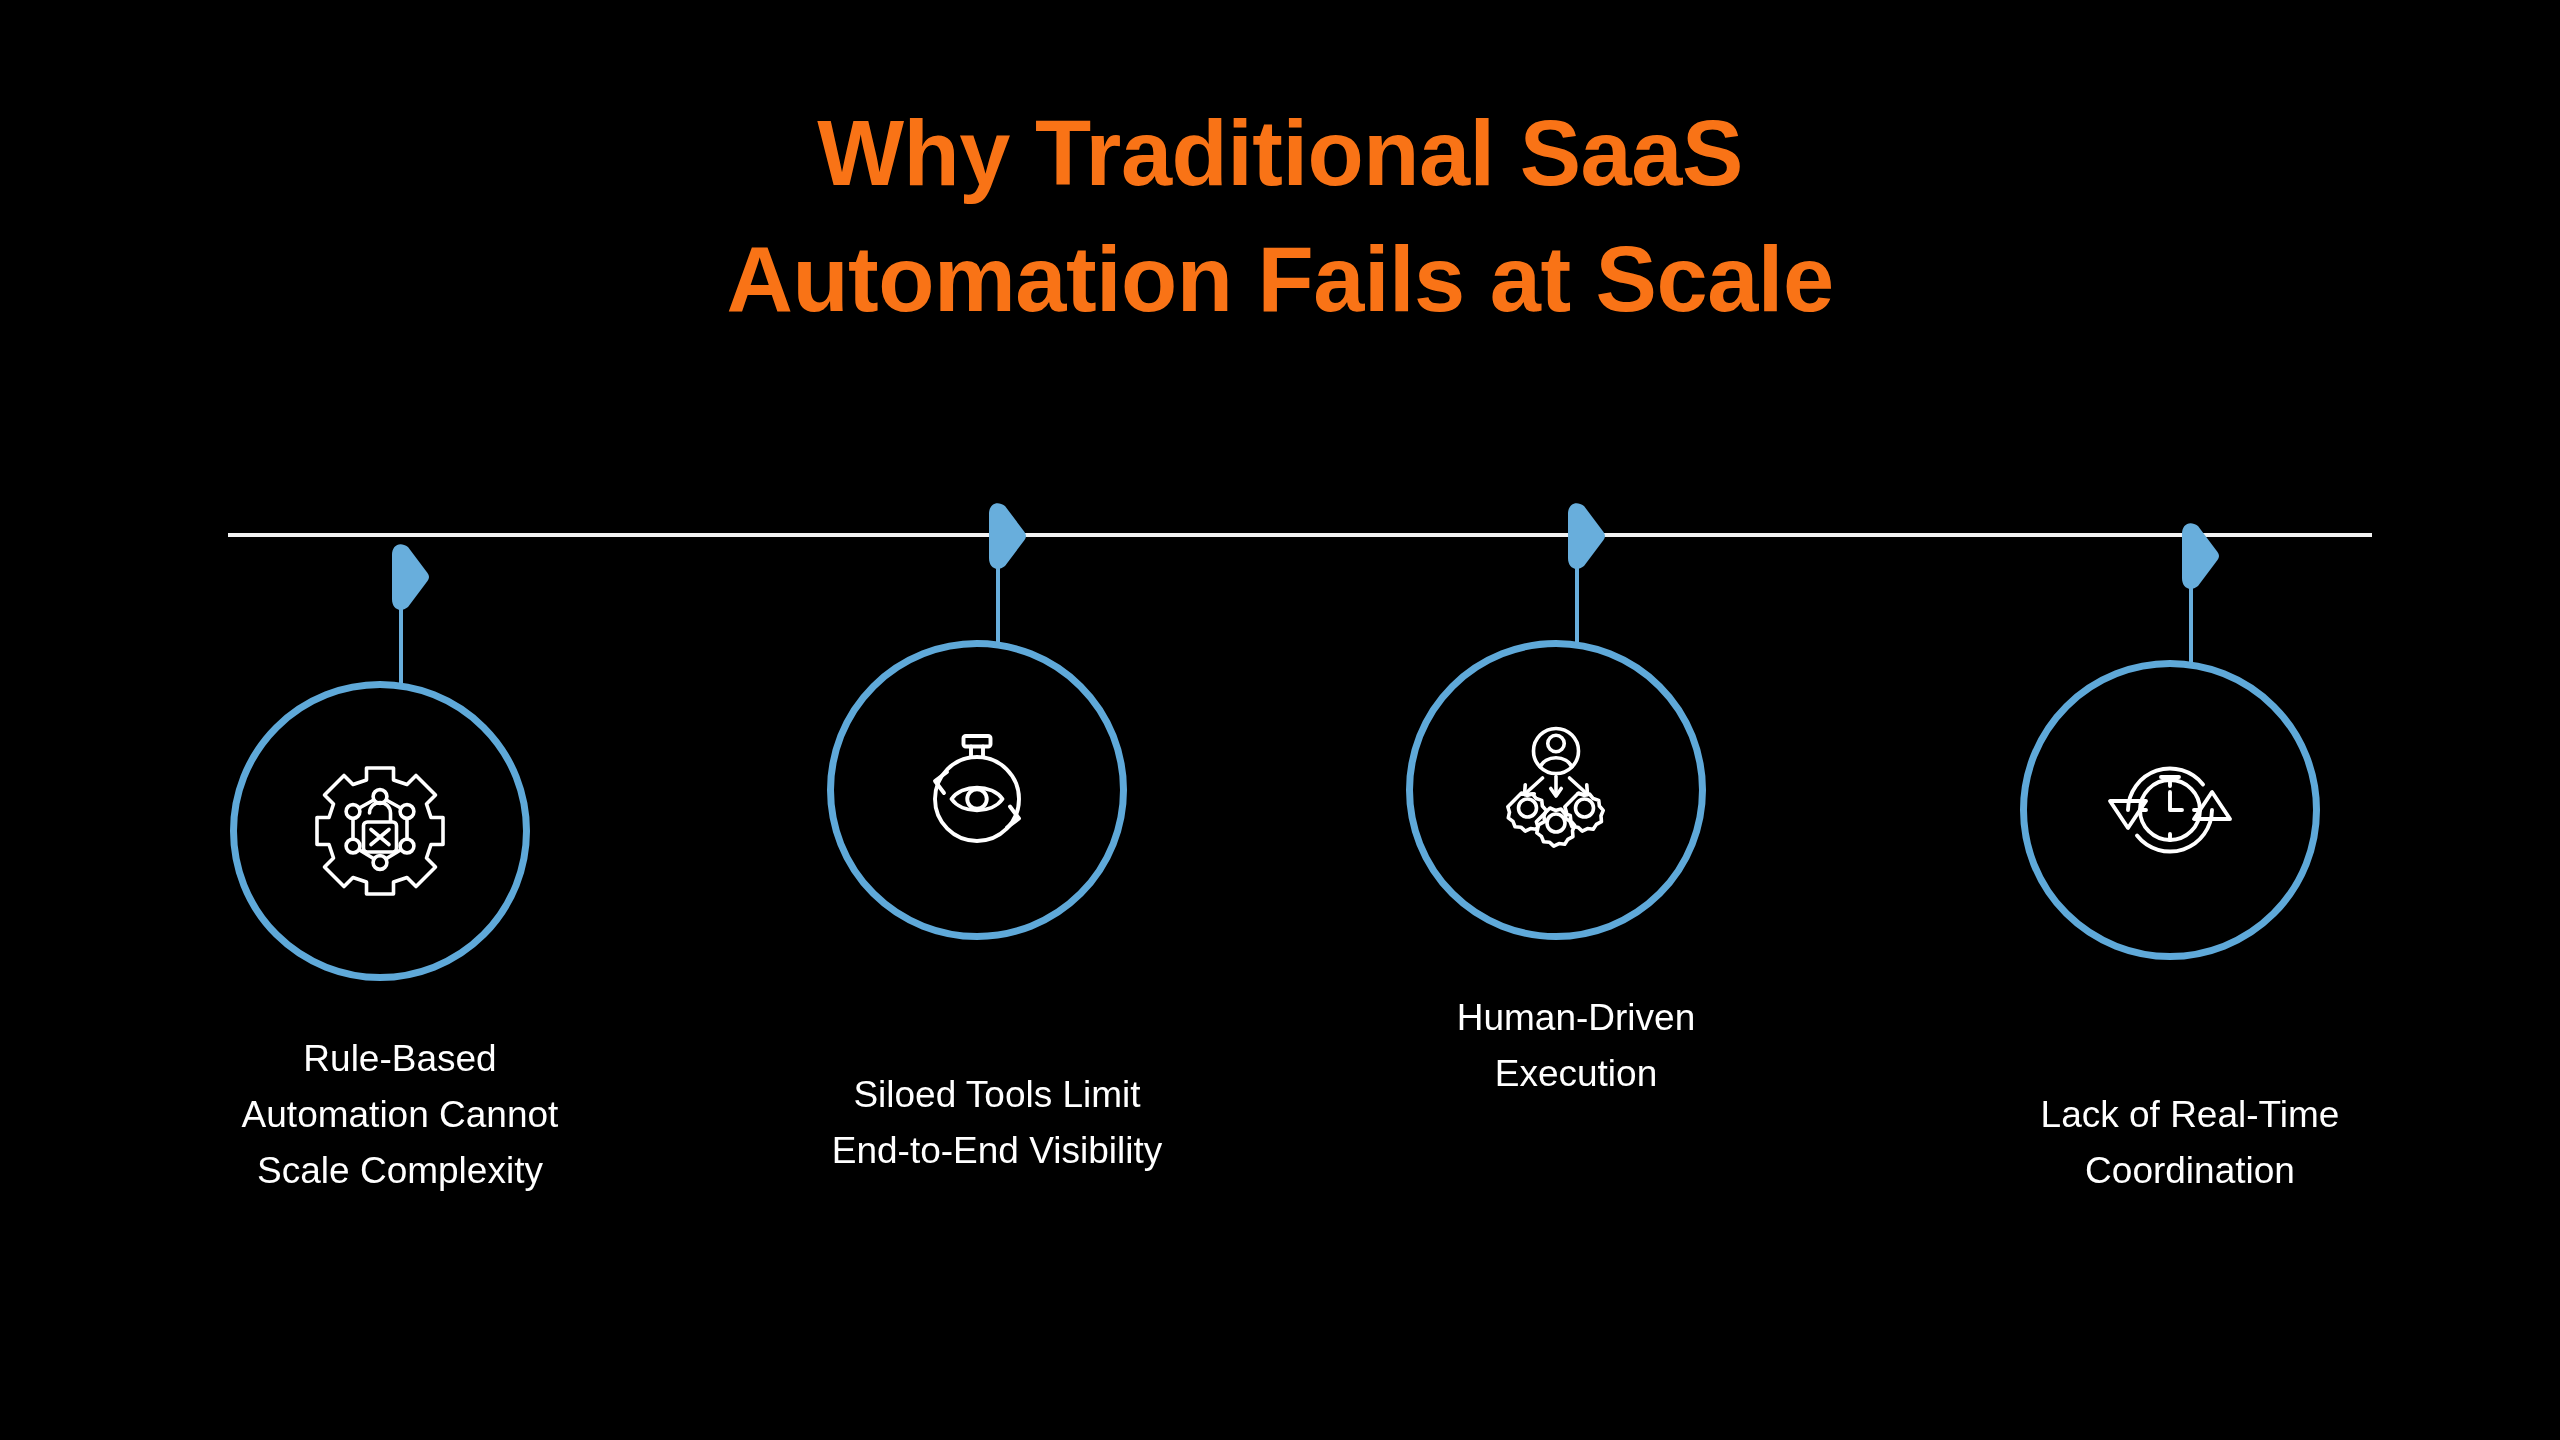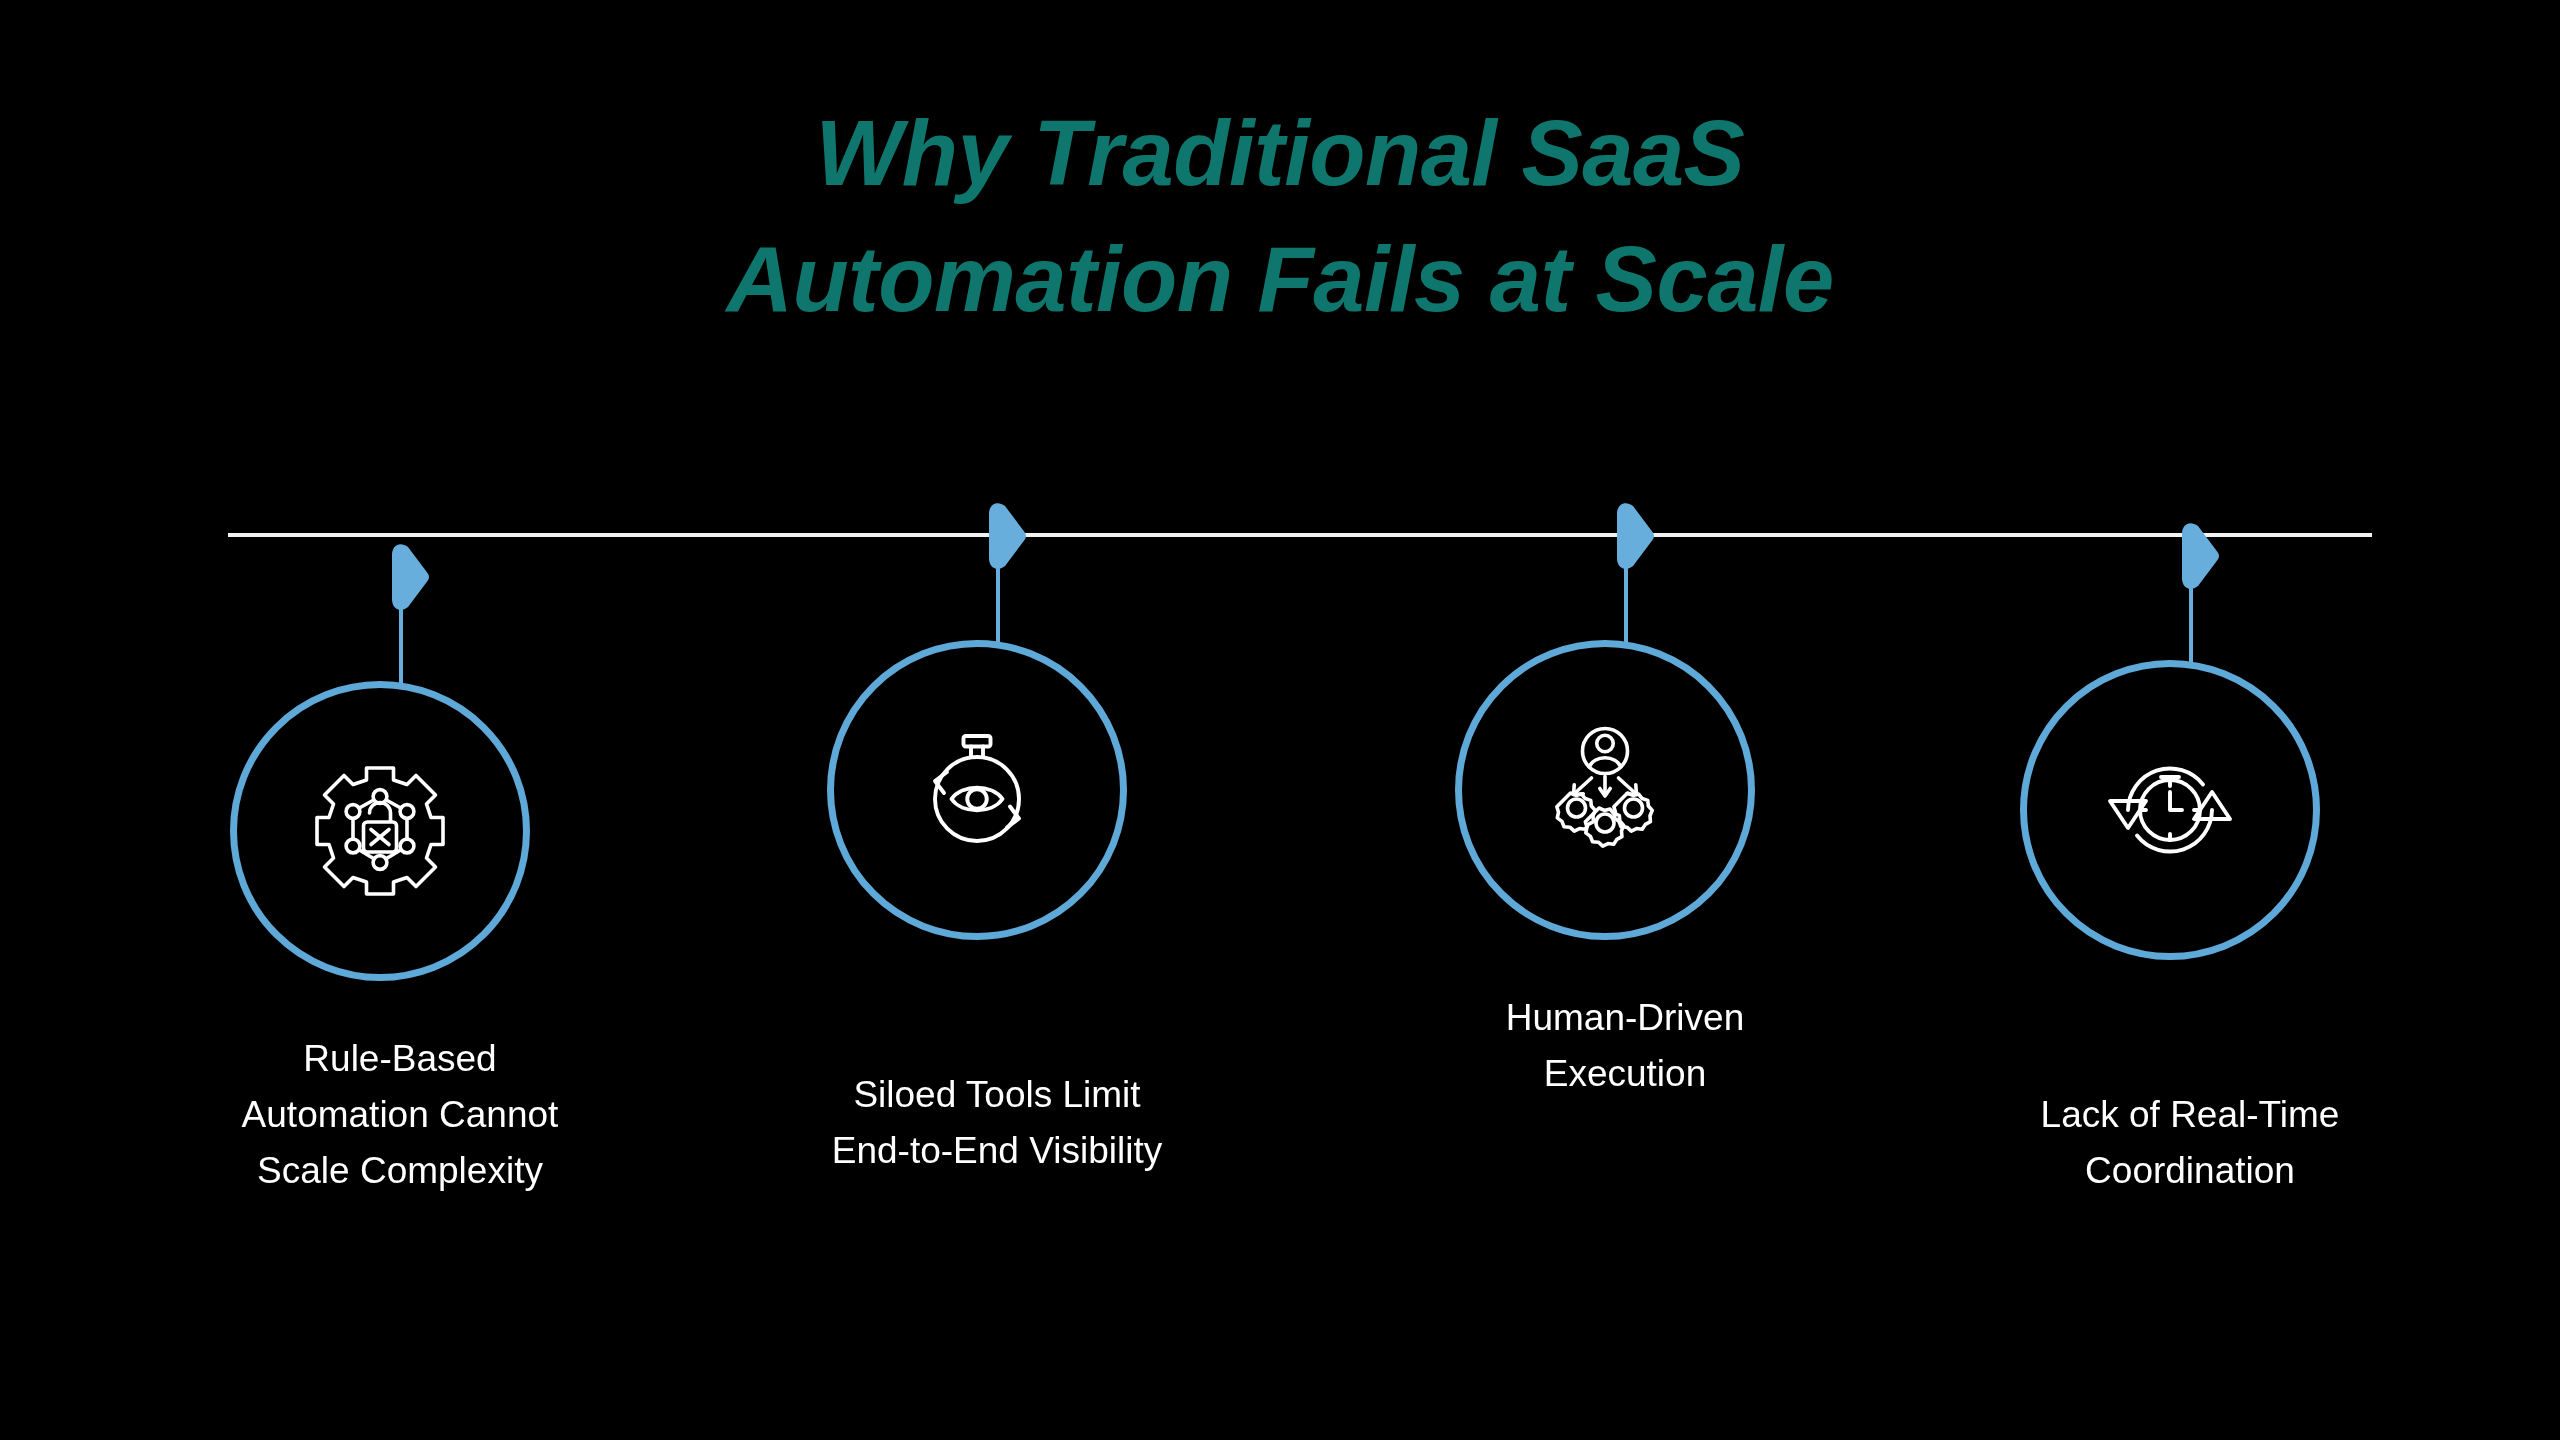--- a/index.html
+++ b/index.html
@@ -31,23 +31,22 @@
     left: 0;
     width: 2560px;
     text-align: center;
   }
 
   .title-line {
     font-size: 92px;
     font-weight: 700;
     letter-spacing: -0.5px;
     line-height: 126px;
-    color: #0f766e;
+    color: #f97316;
     white-space: nowrap;
-    font-style: italic;
   }
 
   
   #timeline-axis {
     position: absolute;
     left: 228px;
     top: 533px;
     width: 2144px;
     height: 4px;
     background: #f2f2f2;
@@ -56,21 +55,21 @@
   
   .node {
     position: absolute;
     top: 0;
     width: 520px;
     height: 1440px;
   }
 
   .node-1 { left: 140px; margin-top: 41px; }
   .node-2 { left: 737px; }
-  .node-3 { left: 1365px; }
+  .node-3 { left: 1316px; }
   .node-4 { left: 1930px; margin-top: 20px; }
 
   
   .marker {
     position: absolute;
     left: 260px;
     top: 500px;
     width: 44px;
     height: 72px;
     transform: translateX(-14px);

